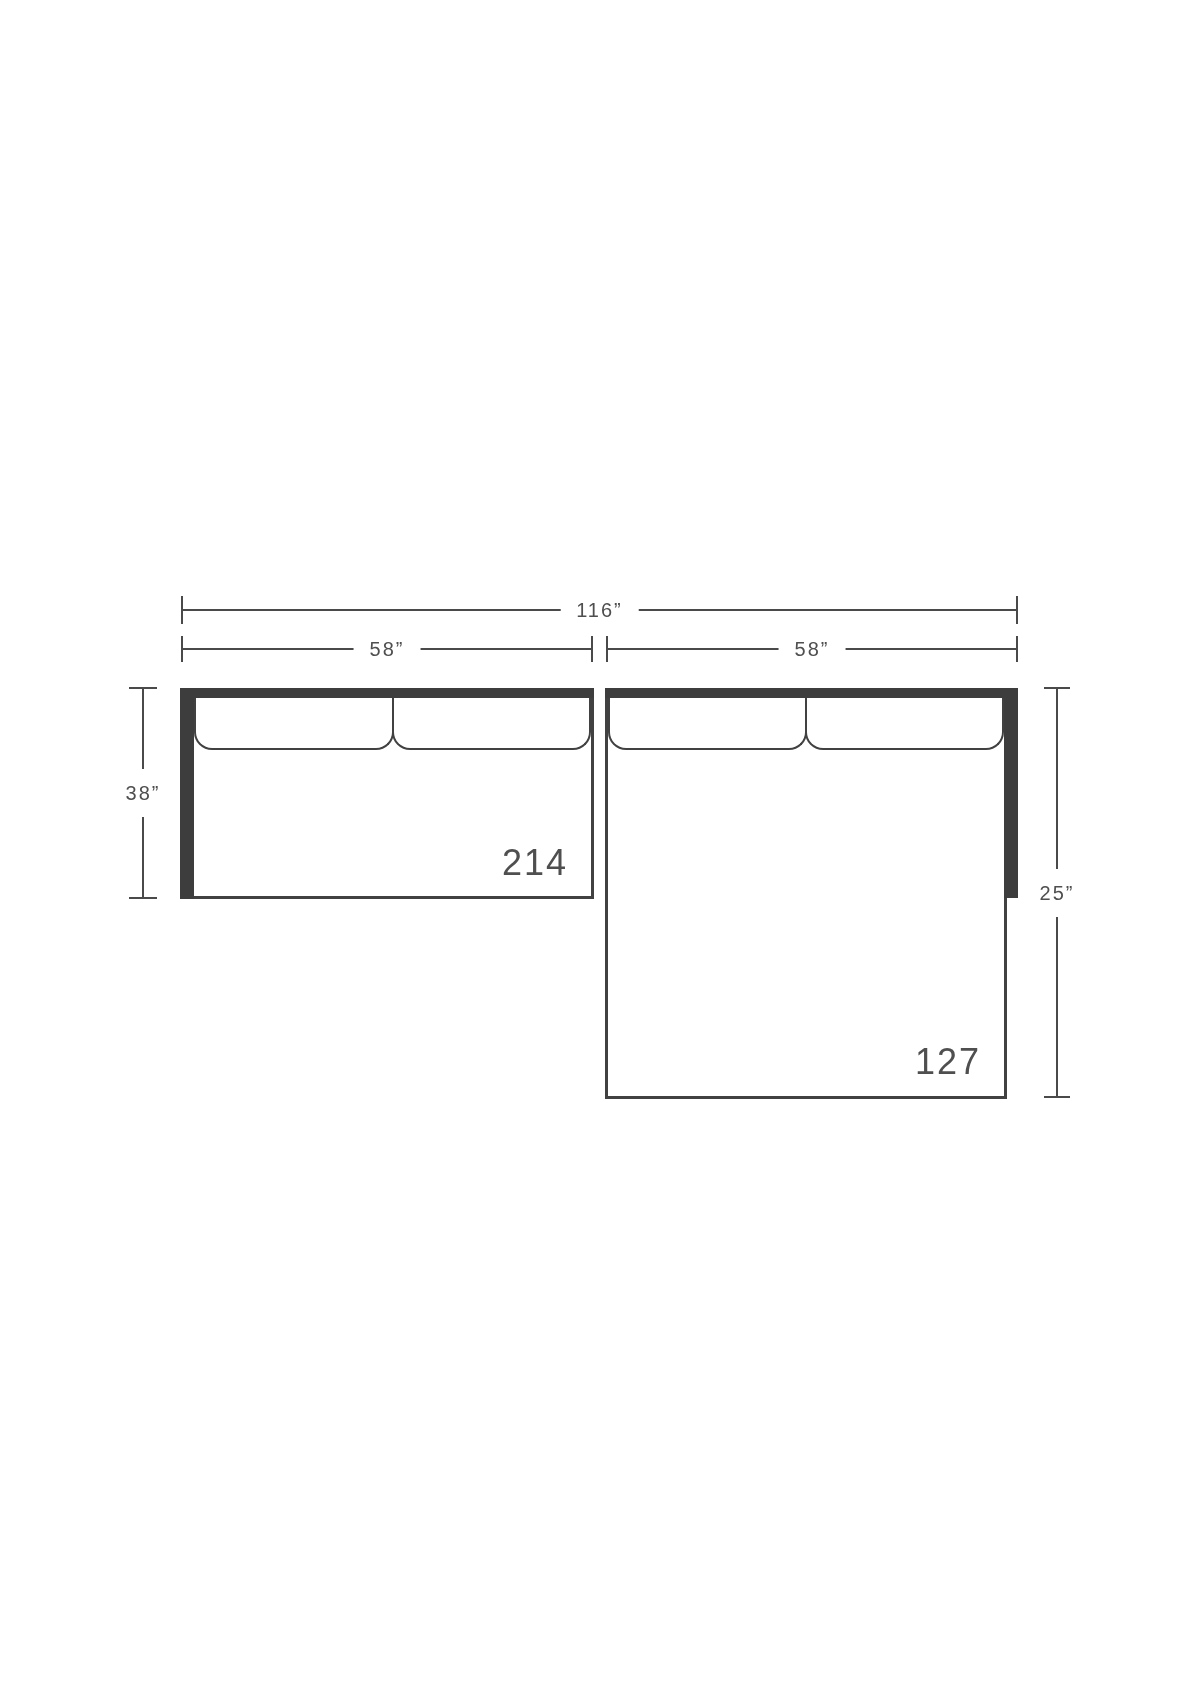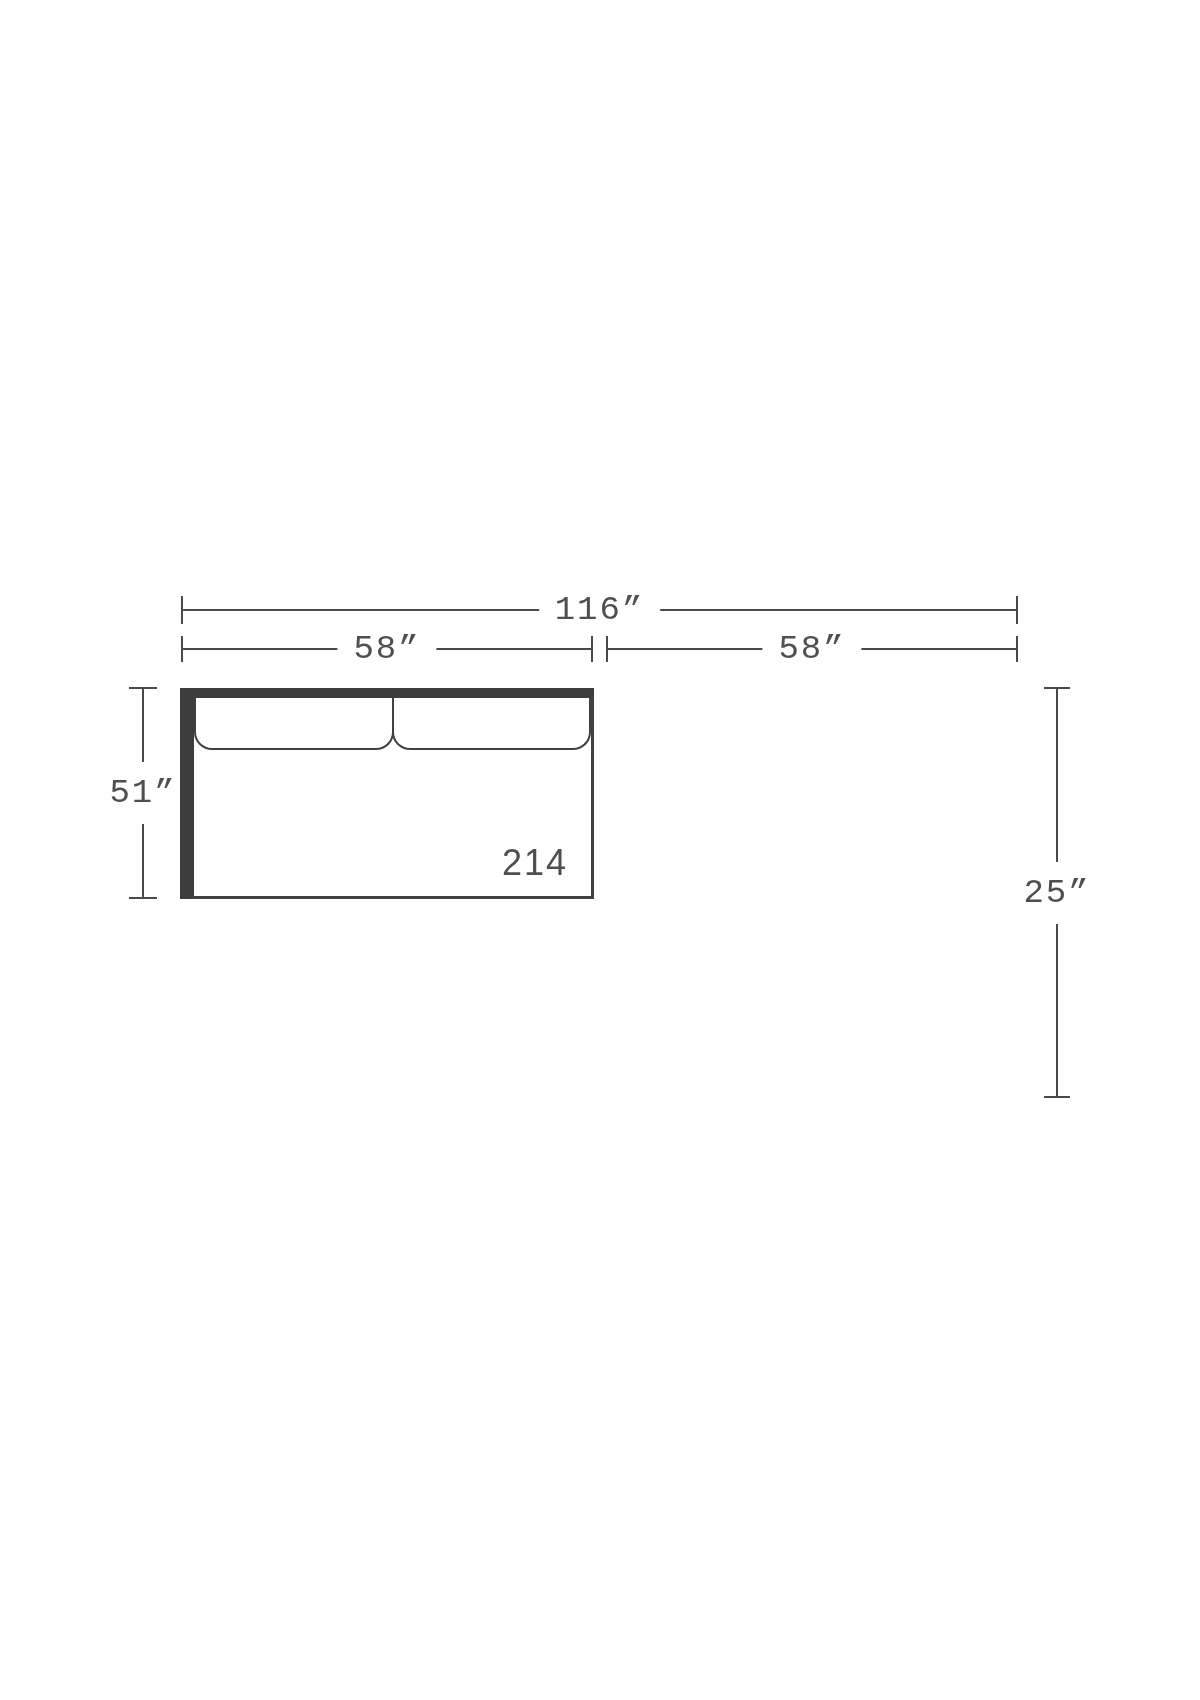--- a/index.html
+++ b/index.html
@@ -22,23 +22,22 @@
   .dim{position:absolute;}
   .dim .line-h{position:absolute;left:0;right:0;height:2px;background:var(--dim);}
   .dim .line-v{position:absolute;top:0;bottom:0;width:2px;background:var(--dim);}
   .dim .tick-v{position:absolute;top:0;bottom:0;width:2px;background:var(--dim);}
   .dim .tick-h{position:absolute;left:0;right:0;height:2px;background:var(--dim);}
   .dim-label{
     position:absolute;left:50%;top:50%;
     transform:translate(-50%,-50%);
     background:var(--bg);
     color:var(--text);
-    font-size:34px;letter-spacing:2px;line-height:1;
+    font-size:20px;letter-spacing:2px;line-height:1;
     white-space:nowrap;
-    font-family:Liberation Mono, monospace;
   }
   .dim-label.pad-h{padding:0 16px;}
   .dim-label.pad-v{padding:14px 0;}
   
   .section{position:absolute;}
   .back-panel{position:absolute;left:0;top:0;right:0;height:10px;background:var(--frame-dark);}
   .arm-left{position:absolute;left:0;top:0;bottom:0;width:14px;background:var(--frame-dark);}
   .arm-right{position:absolute;right:0;top:0;height:210px;width:14px;background:var(--frame-dark);}
   .edge{position:absolute;background:var(--line);}
   .cushions{position:absolute;display:flex;}
@@ -79,21 +78,21 @@
     <div class="line-h" style="top:12px;"></div>
     <div class="tick-v" style="left:0;"></div>
     <div class="tick-v" style="right:0;"></div>
     <span class="dim-label pad-h">58”</span>
   </div>
 
   <div class="dim" style="left:129px;top:687px;width:28px;height:212px;">
     <div class="line-v" style="left:13px;"></div>
     <div class="tick-h" style="top:0;"></div>
     <div class="tick-h" style="bottom:0;"></div>
-    <span class="dim-label pad-v">51”</span>
+    <span class="dim-label pad-v">38”</span>
   </div>
 
   <div class="dim" style="left:1044px;top:687px;width:26px;height:411px;">
     <div class="line-v" style="left:12px;"></div>
     <div class="tick-h" style="top:0;"></div>
     <div class="tick-h" style="bottom:0;"></div>
     <span class="dim-label pad-v">25”</span>
   </div>
 
   <div class="section" style="left:180px;top:688px;width:414px;height:211px;">
@@ -101,14 +100,26 @@
     <div class="arm-left"></div>
     <div class="edge" style="right:0;top:10px;bottom:0;width:3px;"></div>
     <div class="edge" style="left:14px;right:0;bottom:0;height:3px;"></div>
     <div class="cushions" style="left:14px;top:10px;right:3px;height:52px;">
       <div class="cushion"></div>
       <div class="cushion"></div>
     </div>
     <span class="model-label" style="right:26px;bottom:18px;">214</span>
   </div>
 
+  <div class="section" style="left:605px;top:688px;width:413px;height:411px;">
+    <div class="back-panel"></div>
+    <div class="arm-right"></div>
+    <div class="edge" style="left:0;top:10px;bottom:0;width:3px;"></div>
+    <div class="edge" style="left:0;bottom:0;width:402px;height:3px;"></div>
+    <div class="edge" style="left:399px;top:210px;bottom:0;width:3px;"></div>
+    <div class="cushions" style="left:3px;top:10px;width:396px;height:52px;">
+      <div class="cushion"></div>
+      <div class="cushion"></div>
+    </div>
+    <span class="model-label" style="right:37px;bottom:19px;">127</span>
+  </div>
 
 </div>
 
 </body></html>

